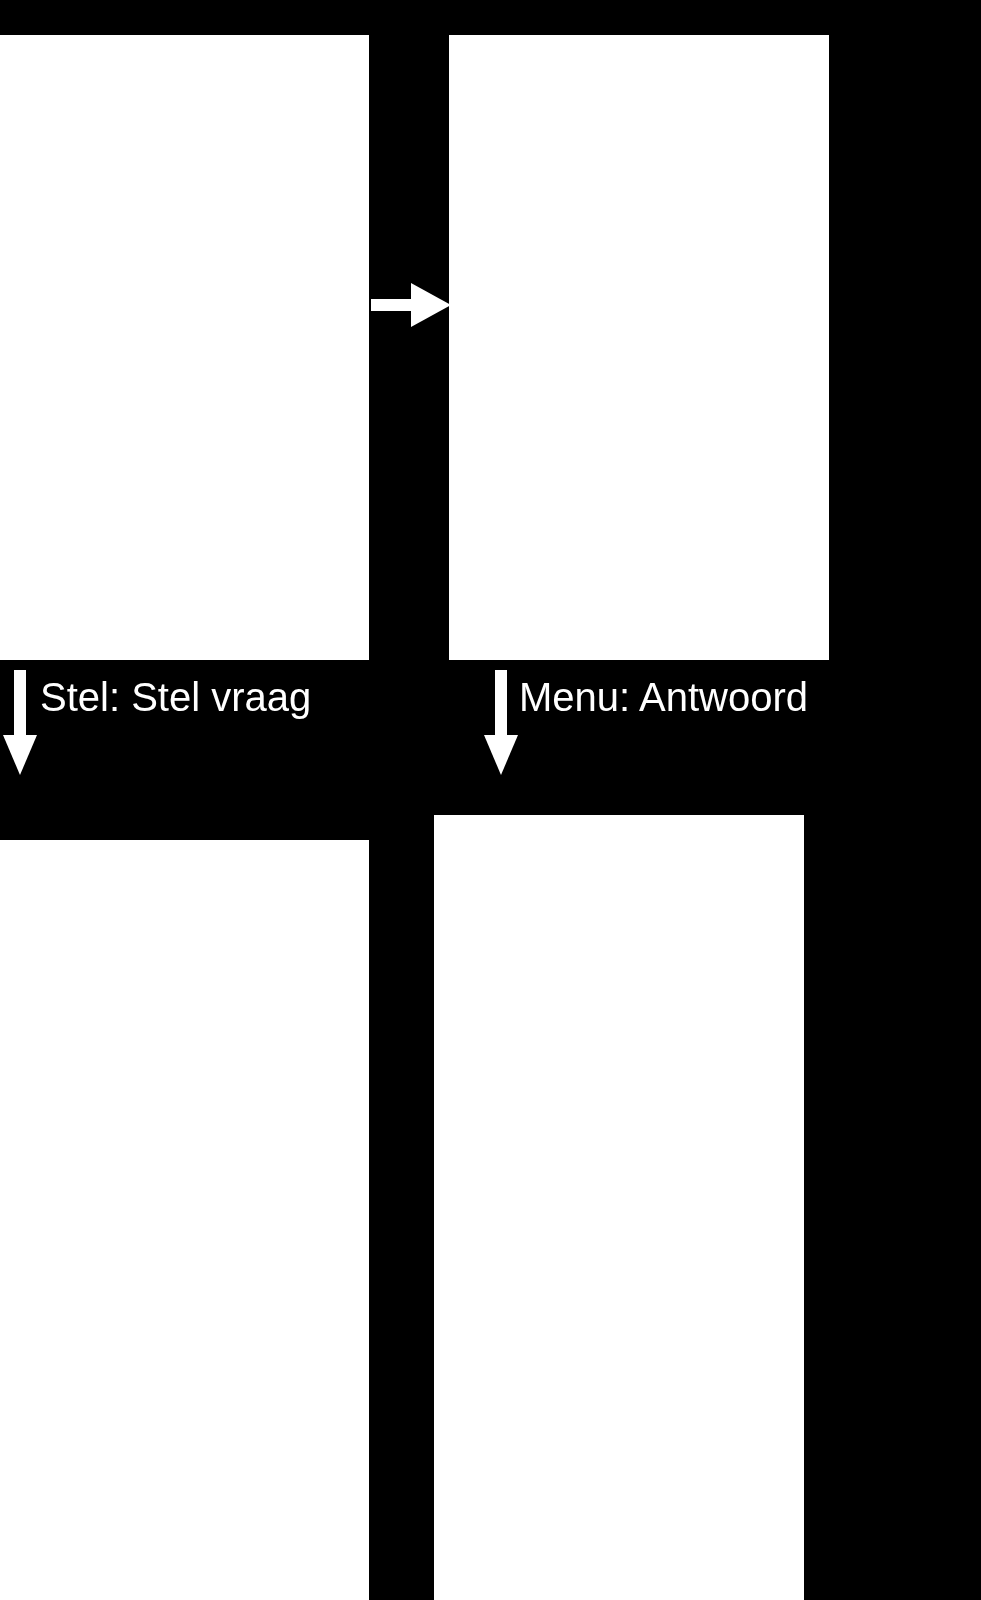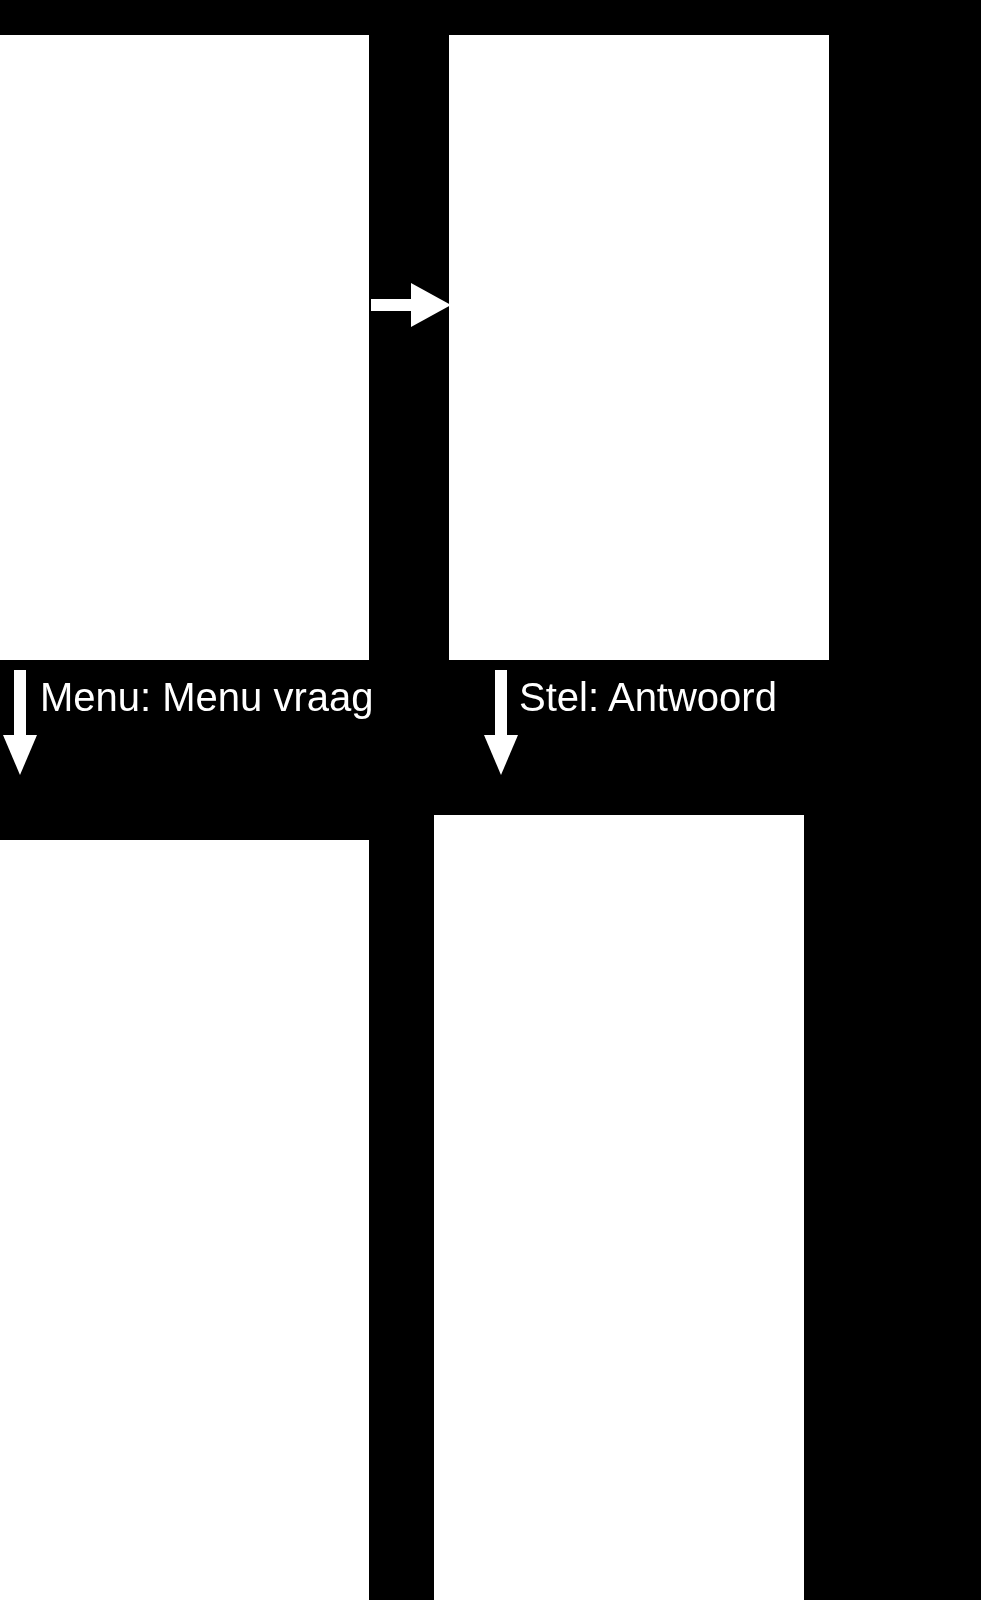--- a/index.html
+++ b/index.html
@@ -89,14 +89,14 @@
 <svg class="arrow-down-left" width="50" height="110" viewBox="0 0 50 110">
   <line x1="17" y1="0" x2="17" y2="70" stroke="#fff" stroke-width="12"></line>
   <polygon points="0,65 34,65 17,105" fill="#fff"></polygon>
 </svg>
 
 <svg class="arrow-down-right" width="50" height="110" viewBox="0 0 50 110">
   <line x1="17" y1="0" x2="17" y2="70" stroke="#fff" stroke-width="12"></line>
   <polygon points="0,65 34,65 17,105" fill="#fff"></polygon>
 </svg>
 
-<div class="label label-left">Menu: Menu vraag</div>
-<div class="label label-right">Stel: Antwoord</div>
+<div class="label label-left">Stel: Stel vraag</div>
+<div class="label label-right">Menu: Antwoord</div>
 
 </body></html>

